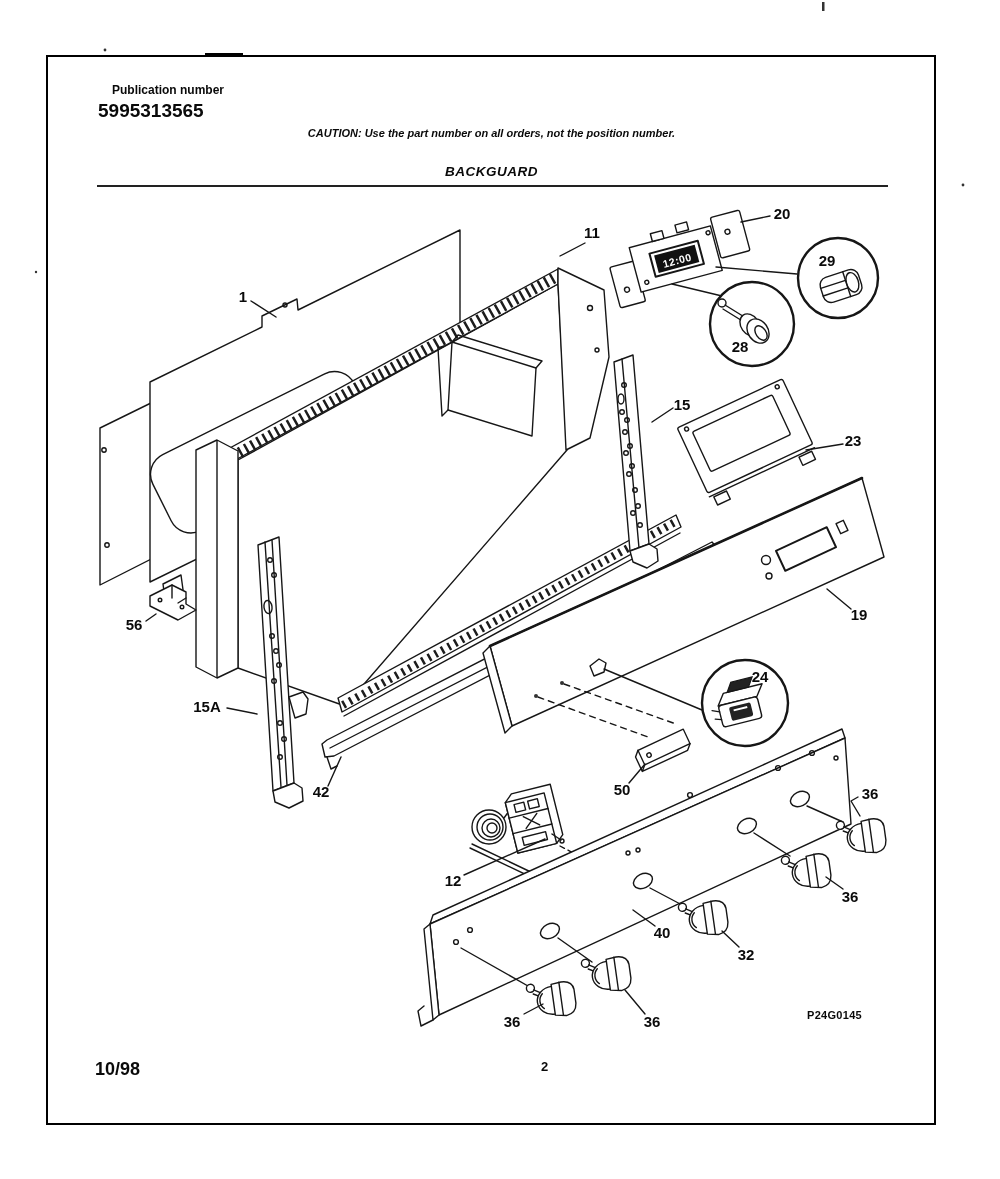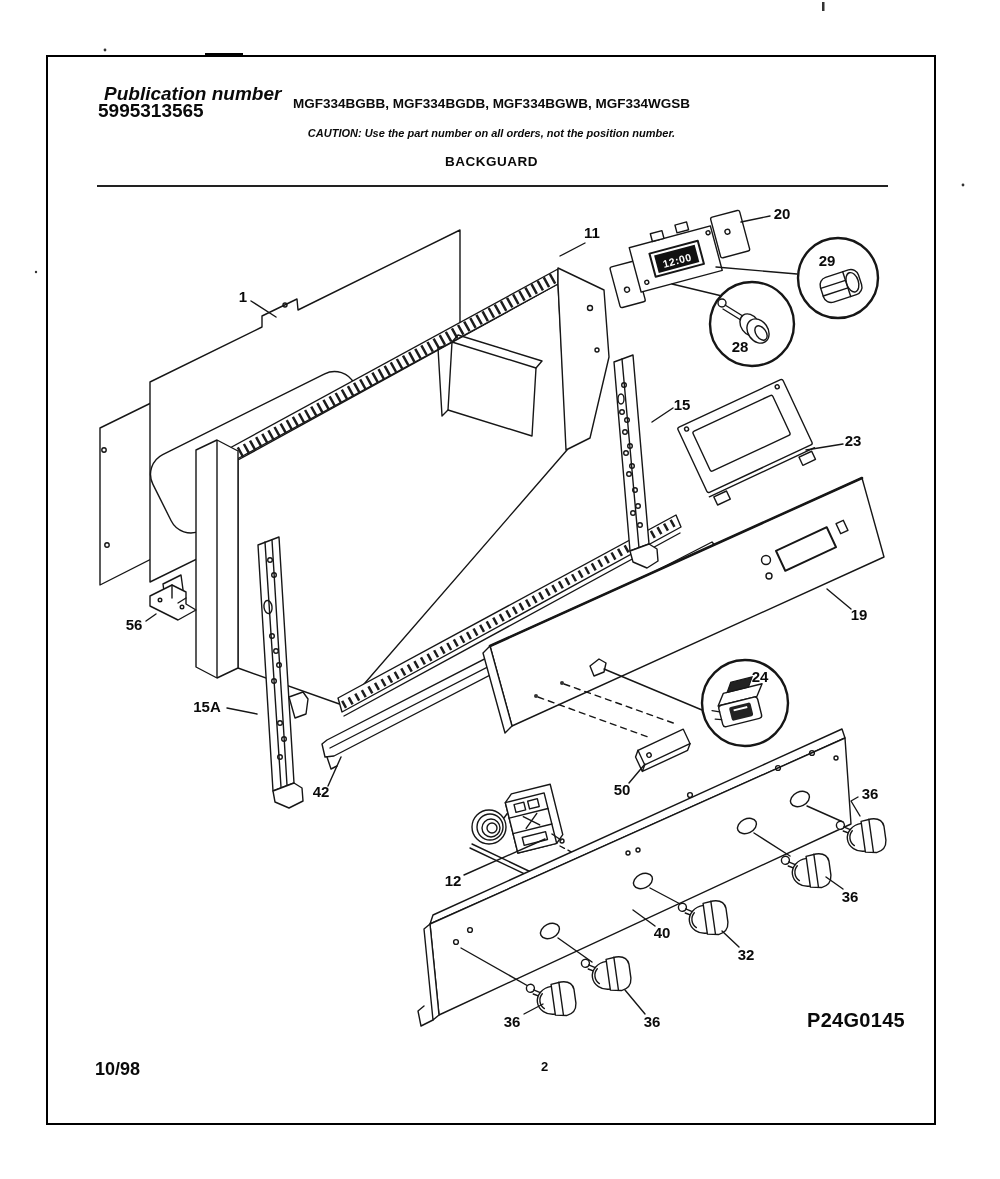--- a/index.html
+++ b/index.html
@@ -1,50 +1,49 @@
 <!DOCTYPE html>
 <html><head>
 <meta charset="utf-8">
 <style>
   html,body{margin:0;padding:0;background:#fff;}
   .page{position:relative;width:1000px;height:1179px;background:#fff;overflow:hidden;
         font-family:"Liberation Sans",sans-serif;color:#0a0a0a;}
   .frame{position:absolute;left:46px;top:55px;width:886px;height:1066px;border:2.5px solid #000;}
   .txt{position:absolute;font-weight:bold;white-space:nowrap;}
-  .pub-label{left:104px;top:83px;font-size:19px;font-style:italic;}
+  .pub-label{left:112px;top:83px;font-size:12px;}
   .pub-num{left:98px;top:100px;font-size:19px;}
   .center-band{left:46px;width:891px;text-align:center;}
   .models{top:96px;font-size:13.5px;}
   .caution{top:127px;font-size:11px;font-style:italic;}
-  .section-title{top:154px;font-size:13.5px;letter-spacing:.5px;}
+  .section-title{top:164px;font-size:13.5px;letter-spacing:.5px;font-style:italic;}
   .rule{position:absolute;left:97px;top:185px;width:791px;height:2px;background:#222;}
   .date-code{left:95px;top:1059px;font-size:18px;}
   .page-num{left:541px;top:1059px;font-size:13px;}
-  .drawing-code{left:807px;top:1009px;font-size:20px;letter-spacing:.3px;}
+  .drawing-code{left:807px;top:1009px;font-size:11px;letter-spacing:.3px;}
   svg.art{position:absolute;left:0;top:0;}
   svg.art *{vector-effect:none;}
   .ln{fill:none;stroke:#161616;stroke-width:1.4;stroke-linecap:round;stroke-linejoin:round;}
   .wf{fill:#ffffff;stroke:#161616;stroke-width:1.4;stroke-linejoin:round;}
   .thick{stroke-width:2.6;}
   .callout{font-family:"Liberation Sans",sans-serif;font-weight:bold;font-size:15px;
            fill:#0a0a0a;text-anchor:middle;}
   .lcd-text{font-family:"Liberation Sans",sans-serif;font-weight:bold;font-size:10.5px;
             fill:#ffffff;text-anchor:middle;letter-spacing:.5px;}
   .speck{fill:#333;stroke:none;}
 </style>
 </head>
 <body>
 
 <div class="page">
 
   <div class="frame"></div>
 
   <div class="txt pub-label">Publication number</div>
   <div class="txt pub-num">5995313565</div>
-  <div class="txt center-band models">MGF334BGBB, MGF334BGDB, MGF334BGWB, MGF334WGSB</div>
   <div class="txt center-band caution">CAUTION:  Use the part number on all orders, not the position number.</div>
   <div class="txt center-band section-title">BACKGUARD</div>
   <div class="rule"></div>
 
   <svg class="art" width="1000" height="1179" viewBox="0 0 1000 1179">
 
     <defs>
       <g id="knob-proto">
         <circle cx="-23" cy="-13" r="4" class="wf"></circle>
         <path class="ln" d="M-20,-11 L-10,-5 M-21,-7 L-12,-2"></path>

